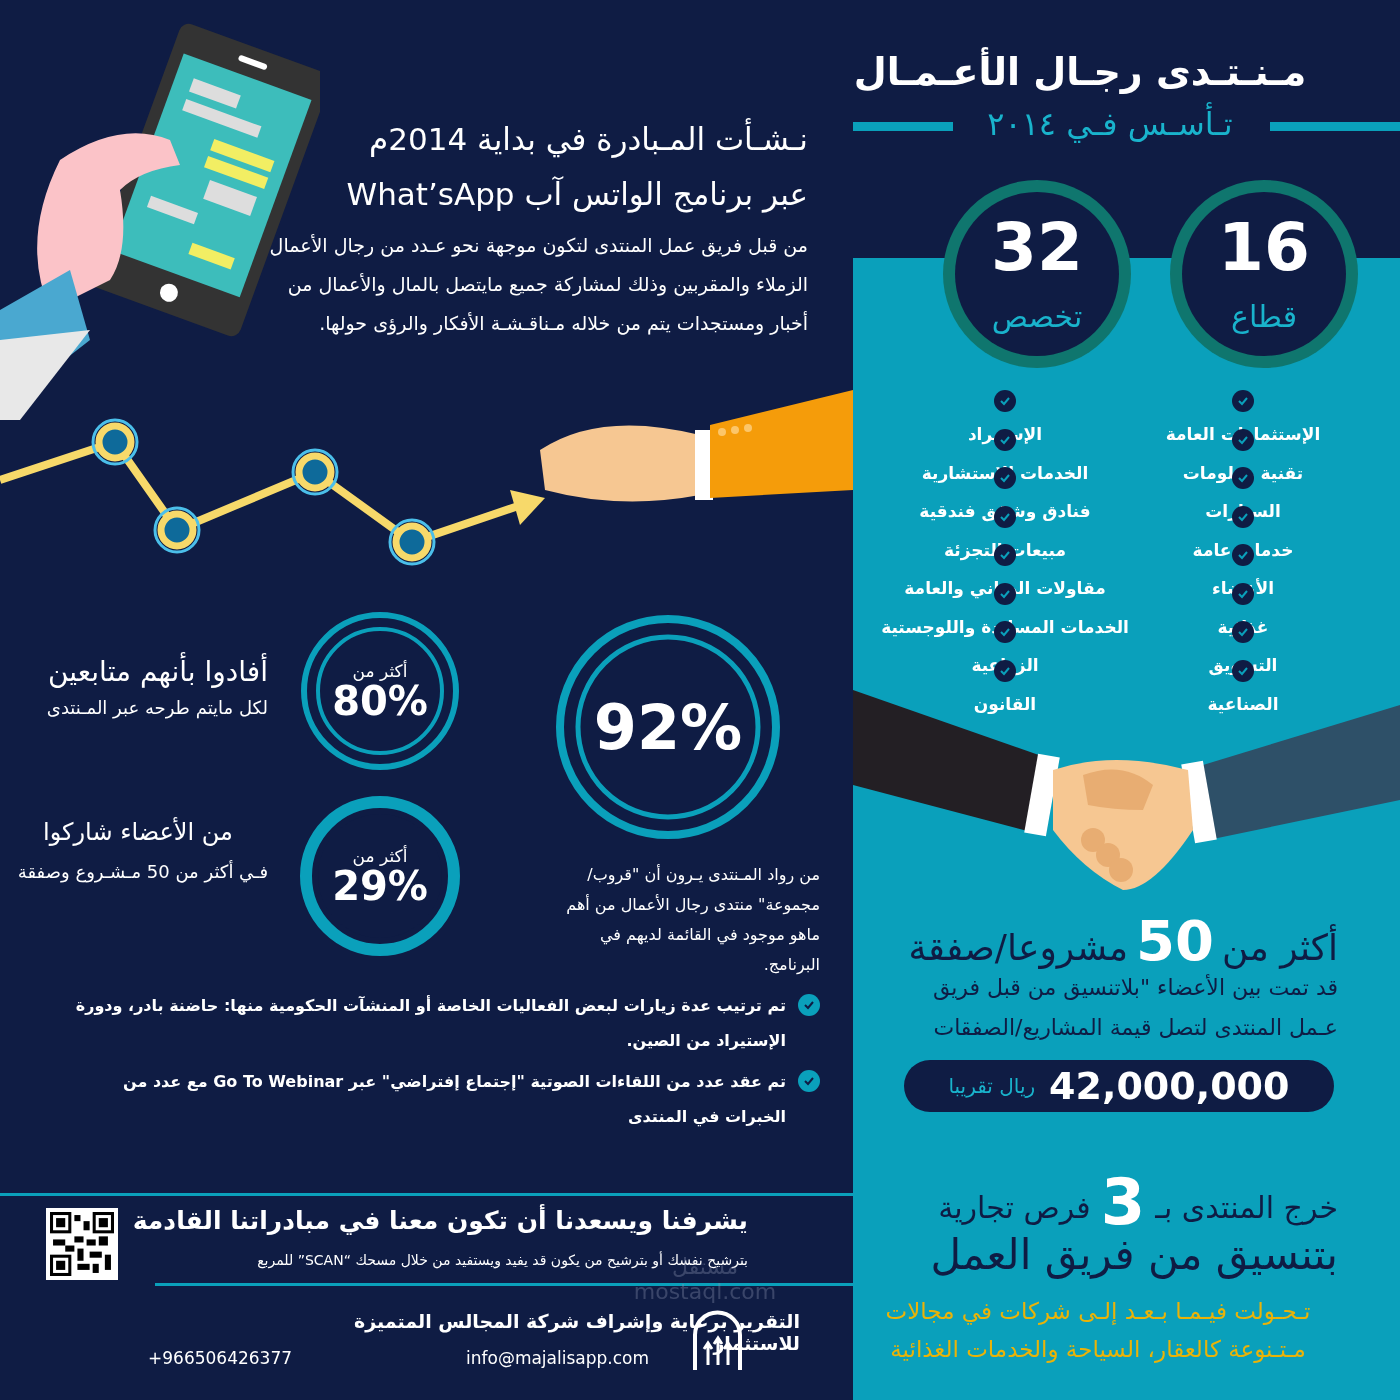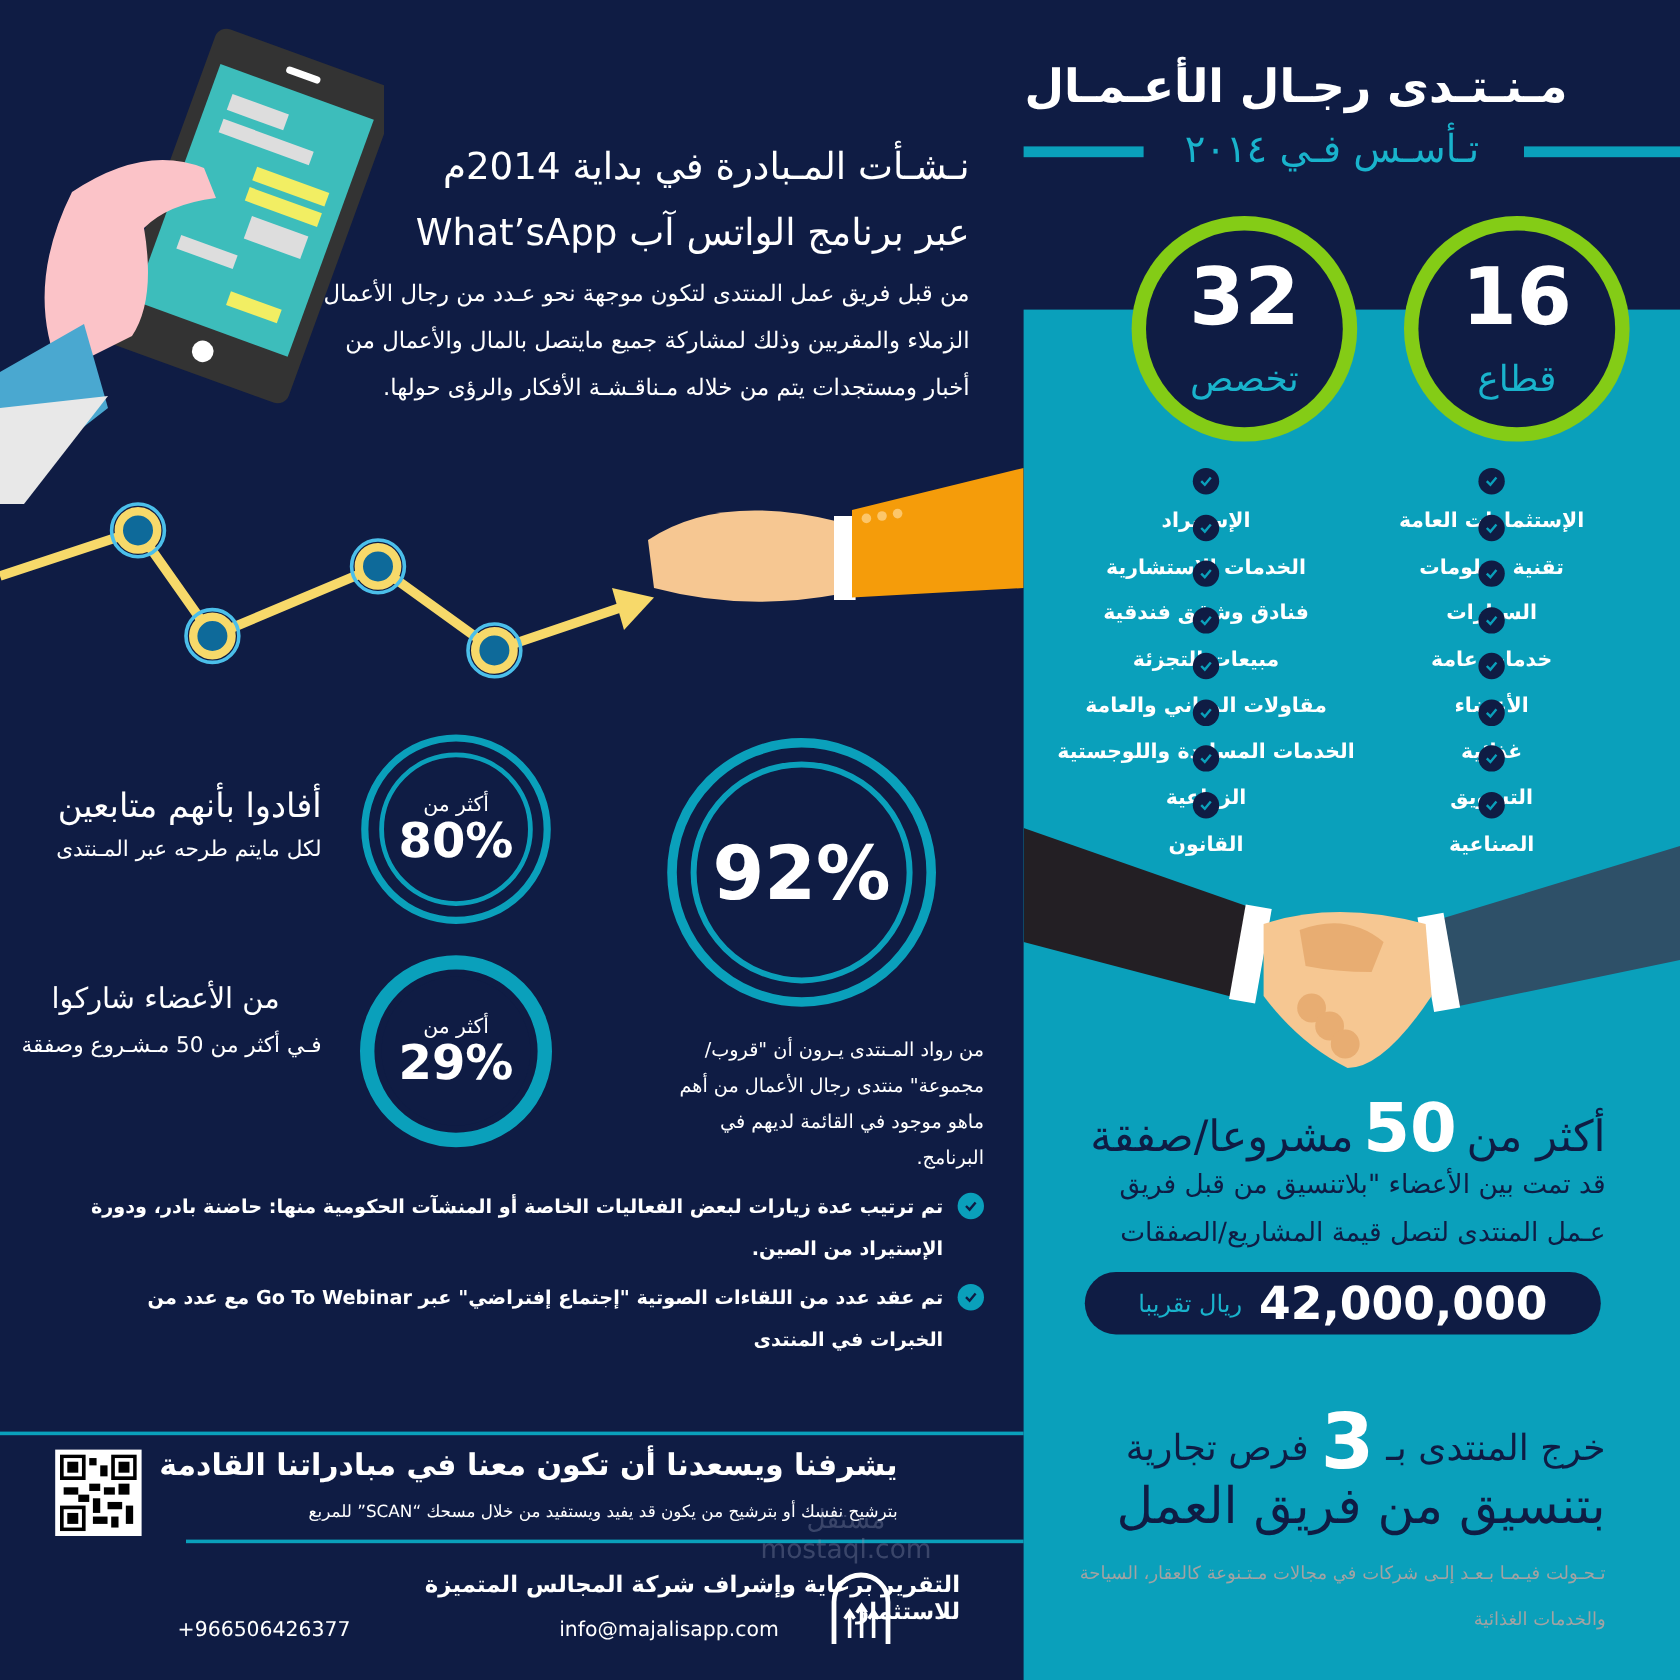--- a/index.html
+++ b/index.html
@@ -5,39 +5,39 @@
   *{box-sizing:border-box;margin:0;padding:0}
   html,body{width:1400px;height:1400px;overflow:hidden;background:#0f1c44}
   body{font-family:"DejaVu Sans","Liberation Sans",sans-serif;color:#fff;position:relative}
   .abs{position:absolute}
   
   #right-panel{left:853px;top:258px;width:547px;height:1142px;background:#0aa0bb}
   #title{right:60px;top:50px;width:520px;font-size:38px;font-weight:bold;text-align:center;letter-spacing:1px}
   #sub-line-l{left:853px;top:122px;width:100px;height:9px;background:#0aa0bb}
   #sub-line-r{left:1270px;top:122px;width:130px;height:9px;background:#0aa0bb}
   #subtitle{left:960px;top:105px;width:300px;font-size:32px;color:#19b3cc;text-align:center}
-  .stat-ring{width:188px;height:188px;border-radius:50%;background:#84cc16;padding:12px}
+  .stat-ring{width:188px;height:188px;border-radius:50%;background:#0f766e;padding:12px}
   .stat-inner{width:100%;height:100%;border-radius:50%;background:#0f1c44;display:flex;flex-direction:column;align-items:center;justify-content:center}
   .stat-num{font-size:66px;font-weight:bold;line-height:1;direction:ltr}
   .stat-lbl{font-size:30px;color:#19b3cc;margin-top:18px}
   .sector-col{width:250px}
   .sector-item{display:flex;flex-direction:column;align-items:center;height:38.5px;gap:12px;justify-content:flex-start}
   .check{width:22px;height:22px;border-radius:50%;background:#0f1c44;display:flex;align-items:center;justify-content:center;flex-shrink:0}
   .check svg{width:12px;height:12px}
   .sector-lbl{font-size:17px;font-weight:bold;color:#fff;white-space:nowrap}
   #deals-head{right:62px;top:908px;width:460px;font-size:36px;color:#0f1c44;text-align:right;white-space:nowrap}
   #deals-head .big{font-size:56px;color:#fff;font-weight:bold;margin:0 8px}
   #deals-desc{right:62px;top:968px;width:460px;font-size:22px;color:#0f1c44;line-height:40px;text-align:right}
   #amount-pill{left:904px;top:1060px;width:430px;height:52px;border-radius:26px;background:#0f1c44;display:flex;align-items:center;justify-content:center;gap:14px;flex-direction:row}
   #amount-val{font-size:38px;font-weight:bold;color:#fff;direction:ltr}
   #amount-unit{font-size:20px;color:#19b3cc}
   #opp-line1{right:62px;top:1165px;width:480px;font-size:30px;color:#0f1c44;text-align:right;white-space:nowrap}
   #opp-line1 .big{font-size:64px;font-weight:bold;color:#fff;margin:0 10px;vertical-align:-6px}
   #opp-line2{right:62px;top:1230px;width:480px;font-size:42px;color:#0f1c44;text-align:right}
-  #opp-desc{right:62px;top:1292px;width:480px;font-size:15px;color:#a3a3a3;line-height:38px;text-align:right}
+  #opp-desc{right:62px;top:1292px;width:480px;font-size:23px;color:#eab308;line-height:38px;text-align:center}
   
   #intro-title{right:592px;top:112px;width:520px;font-size:31px;line-height:55px;text-align:right}
   #intro-body{right:592px;top:226px;width:540px;font-size:19px;line-height:39px;text-align:right;color:#fff}
   .ring-big{left:553px;top:612px;width:230px;height:230px}
   #pct92-lbl{left:540px;top:860px;width:280px;font-size:16px;line-height:30px;text-align:right}
   .small-ring{width:162px;height:162px}
   .ring-txt{display:flex;flex-direction:column;align-items:center;justify-content:center}
   .ring-pre{font-size:17px;color:#fff}
   .ring-pct{font-size:40px;font-weight:bold;color:#fff;direction:ltr;line-height:1}
   #stat80-title{right:1132px;top:655px;width:260px;font-size:28px;text-align:right}

